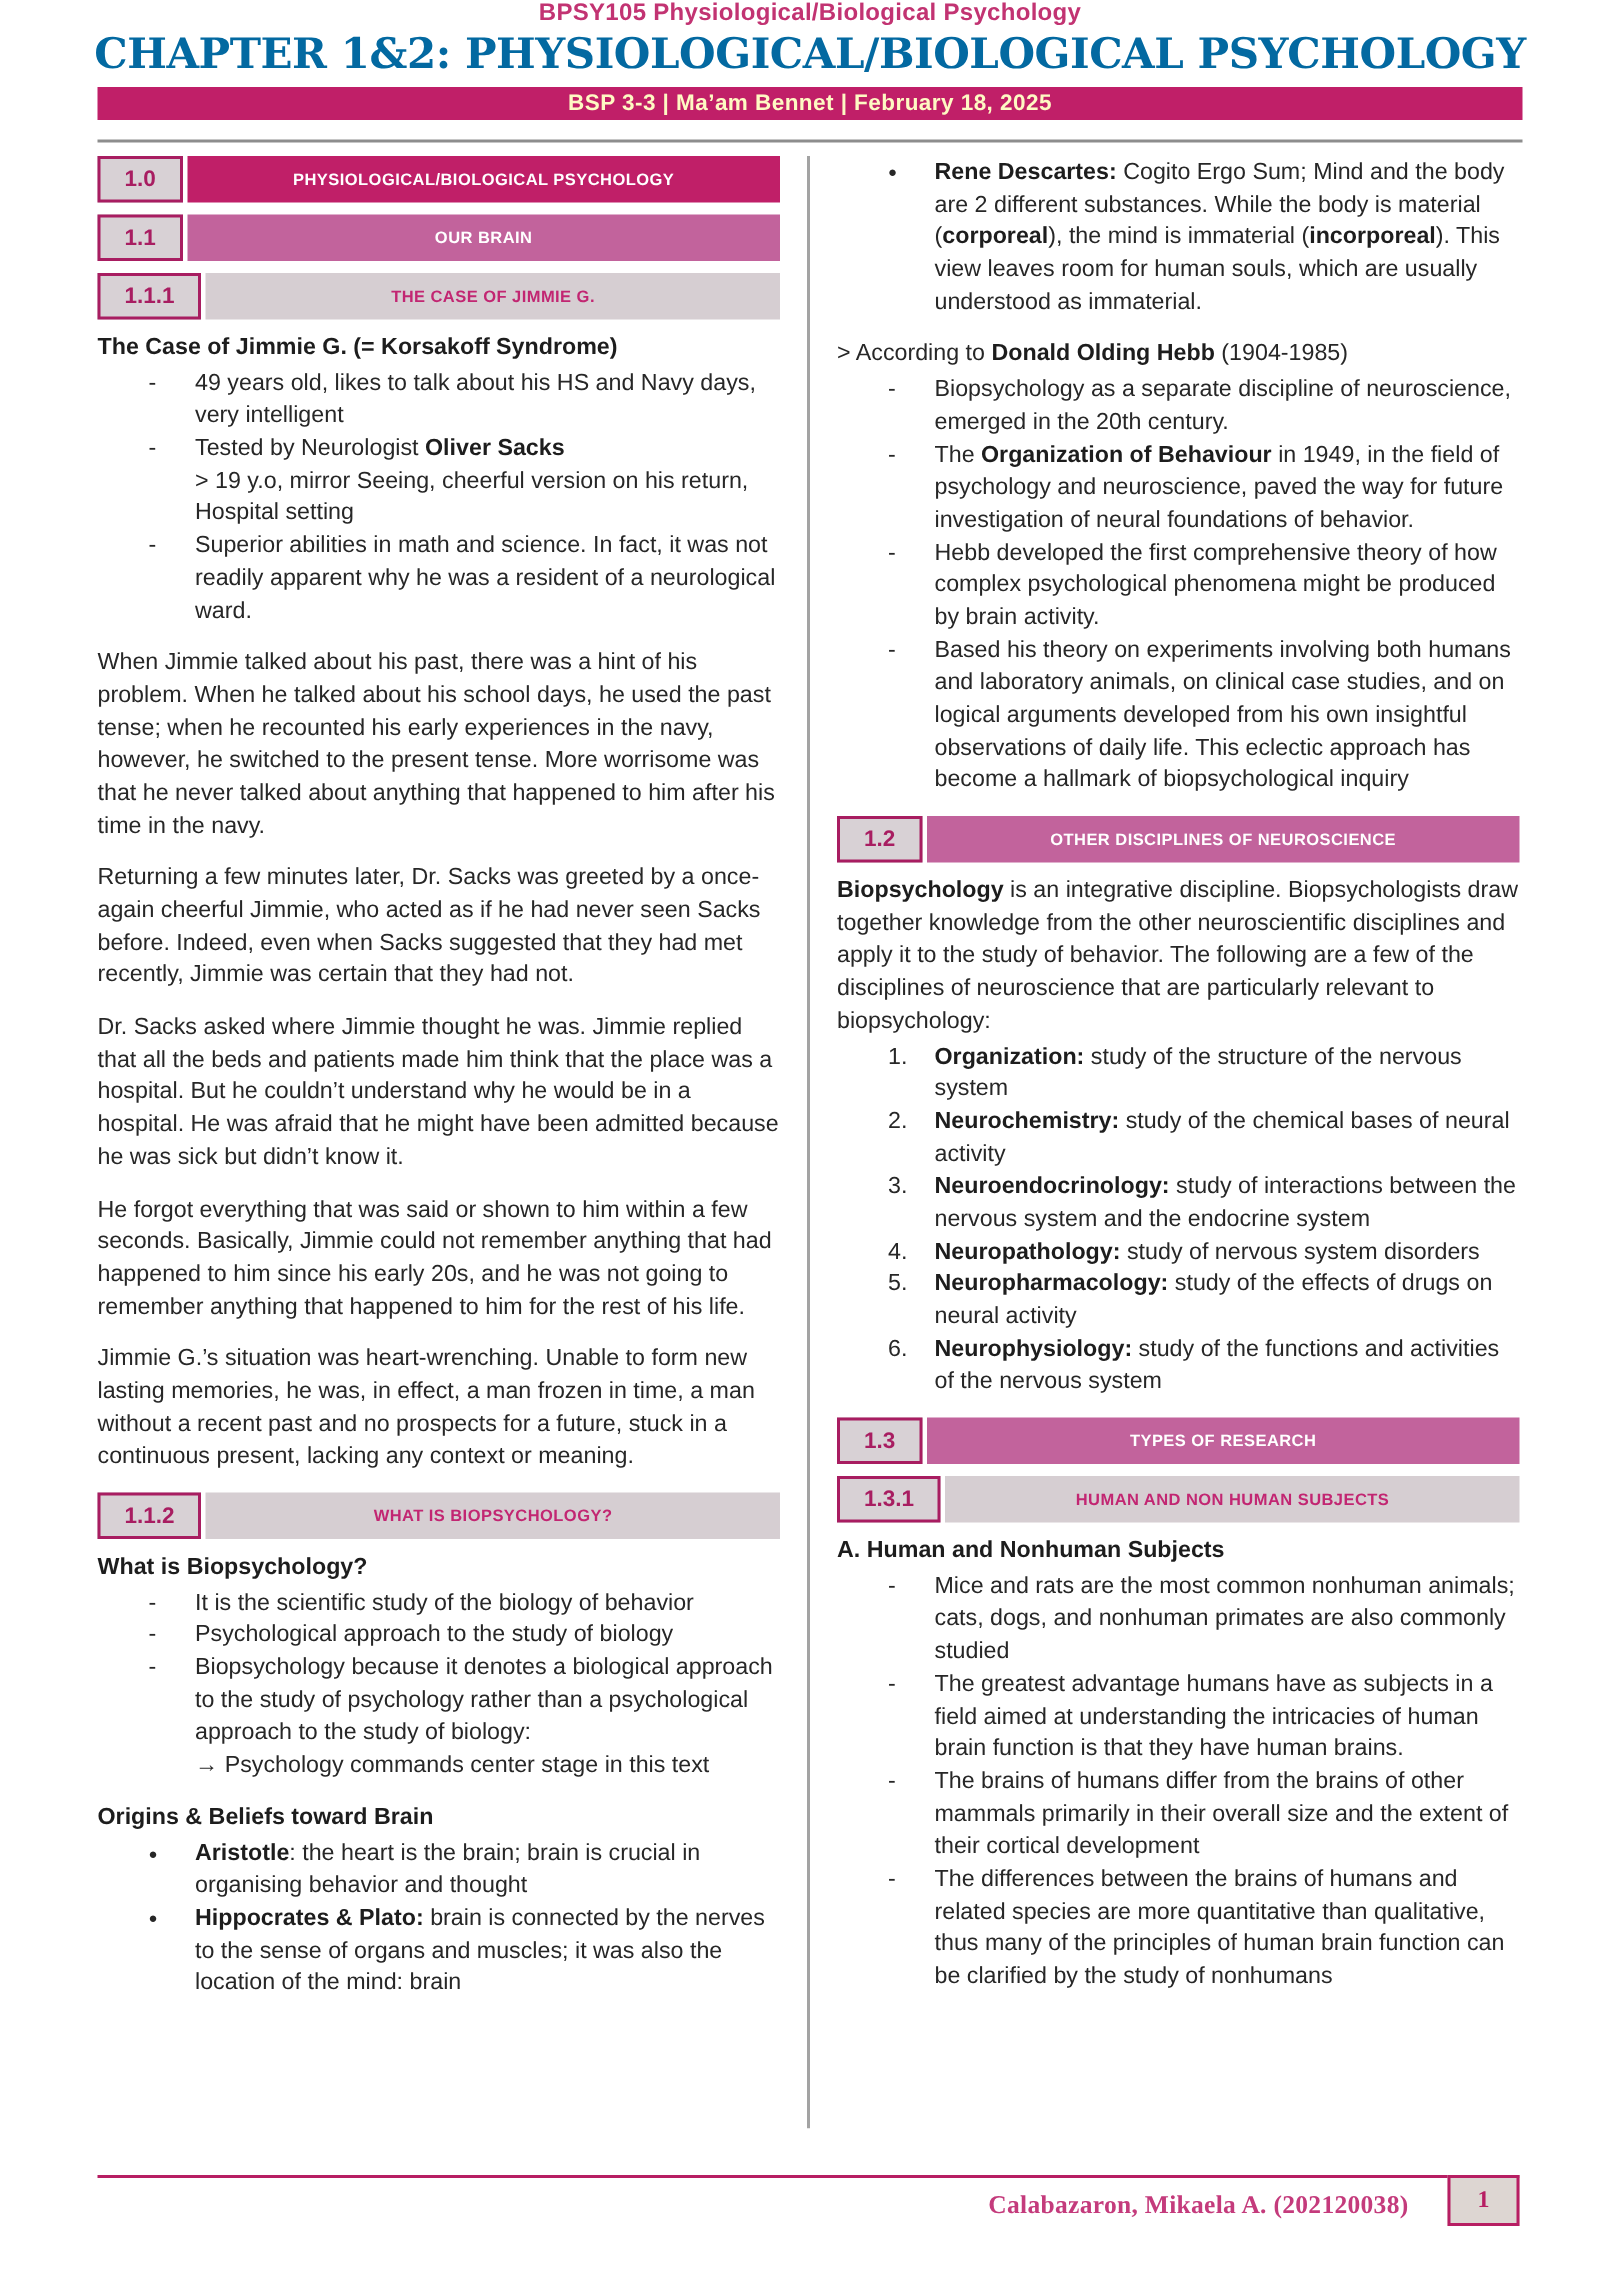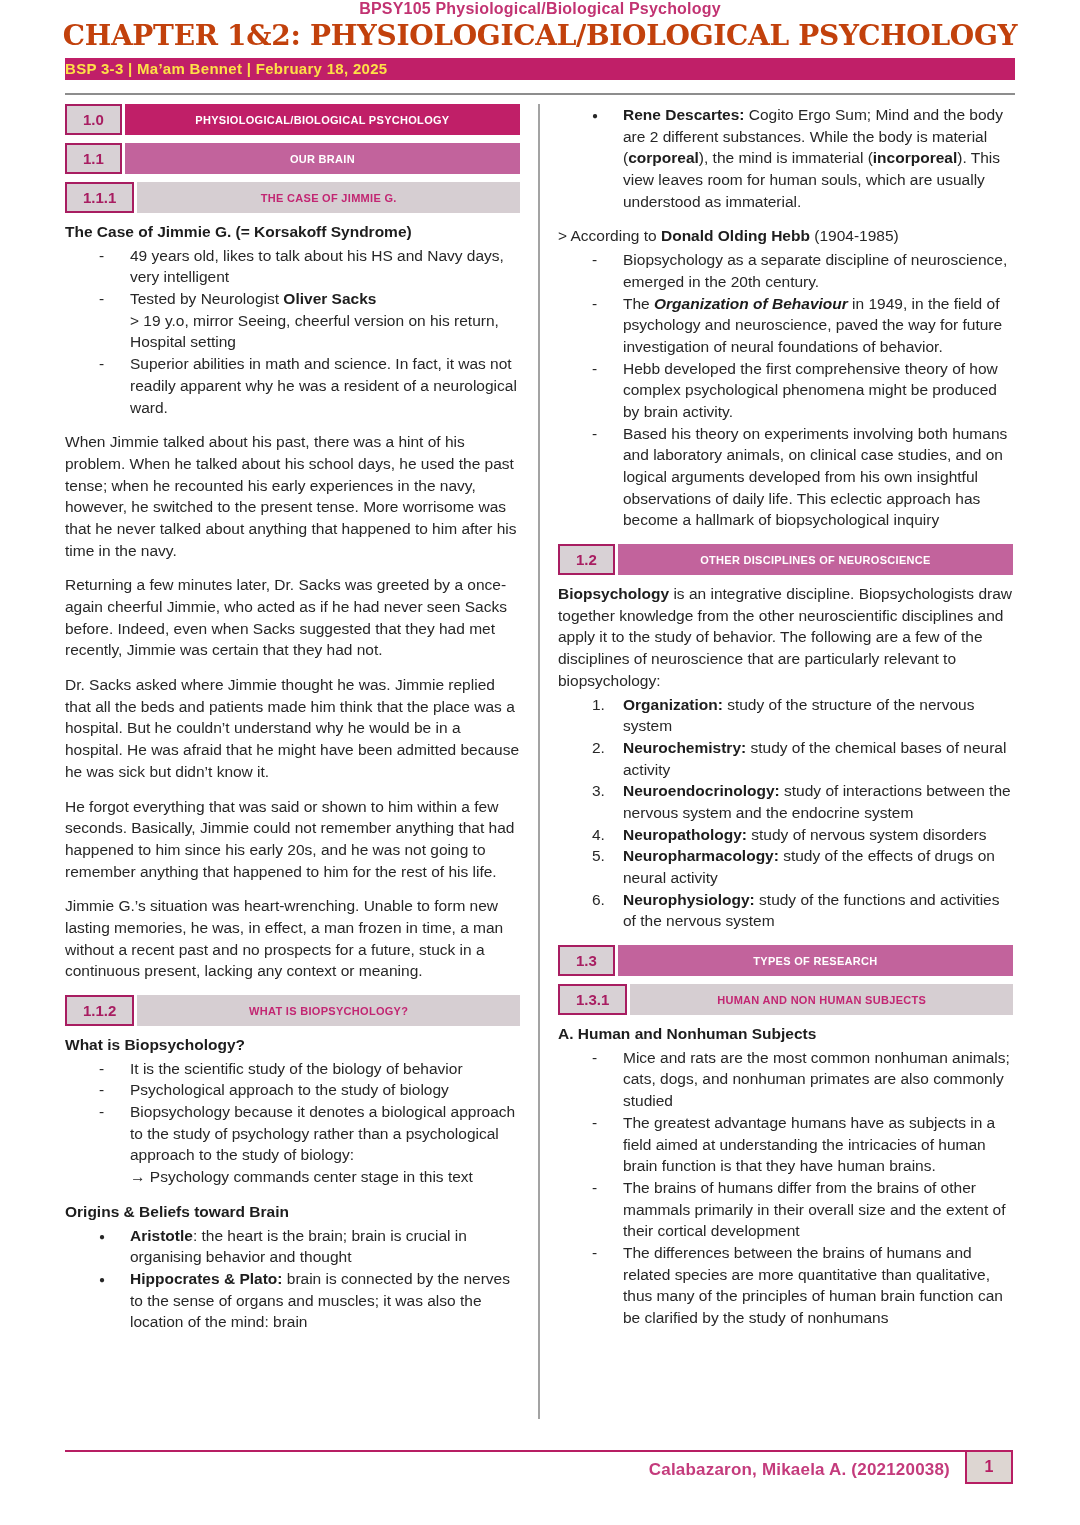--- a/index.html
+++ b/index.html
@@ -9,27 +9,27 @@
     font-family:"Liberation Sans", sans-serif;
     color:#272727;
   }
   
   .page-header { }
   .course-line {
     text-align:center; color:#c23372; font-weight:700; font-size:16px;
     letter-spacing:.2px;
   }
   .doc-title {
-    text-align:center; color:#c2410c;
+    text-align:center; color:#0369a1;
     font-family:"DejaVu Serif", serif; font-weight:bold;
     font-size:28px; letter-spacing:-0.3px; margin-top:1px; white-space:nowrap;
   }
   .meta-bar {
-    margin:6px 65px 0; background:#c01f68; color:#fde047;
-    font-weight:600; font-size:15px;
+    margin:6px 65px 0; background:#c01f68; color:#fef9c3;
+    text-align:center; font-weight:600; font-size:15px;
     padding:2px 0 3px; letter-spacing:.3px;
   }
   .top-rule { margin:13px 65px 0; border-top:2px solid #8d8d8d; }
 
   
   .columns {
     position:relative; display:flex; justify-content:space-between;
     padding:0 67px 0 65px; margin-top:9px; height:1315px; overflow:hidden;
   }
   .col { width:455px; }
@@ -58,26 +58,26 @@
   .col p, .col .bh, .col .list { font-size:15.5px; line-height:1.4; }
   .col p { margin-bottom:13px; }
   .bh { font-weight:700; color:#1d1d1d; margin-bottom:2px; }
   .list { margin-bottom:13px; }
   .li { display:flex; padding-left:34px; }
   .mk { flex:none; width:31px; }
   .bullet-list .mk { font-size:10px; padding-top:5px; }
   .tx { flex:1; }
   .subline { display:block; }
   b { font-weight:700; color:#1d1d1d; }
-  .bi { font-weight:700; font-style:italic; }
+  .bi { font-weight:700; }
 
   
   .page-footer { position:absolute; top:1450px; left:65px; right:67px; }
   .footer-rule { border-top:2.5px solid #b71e63; }
-  .footer-row { display:flex; justify-content:flex-end; align-items:flex-start; gap:15px; }
+  .footer-row { display:flex; justify-content:flex-end; align-items:flex-start; gap:26px;font-family:Liberation Serif, serif; }
   .footer-name { color:#c43b7c; font-size:17px; font-weight:600; margin-top:8px; letter-spacing:.2px; }
   .page-box {
     width:48px; height:34px; margin-top:-2px;
     background:#ddd6d2; border:2.5px solid #b71e63;
     display:flex; align-items:center; justify-content:center;
     color:#b71e63; font-weight:700; font-size:16px;
   }
 </style>
 </head>
 <body>

